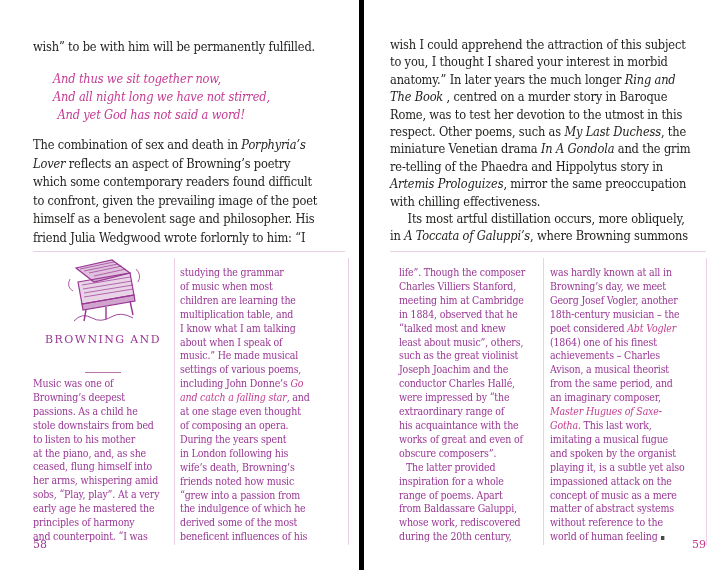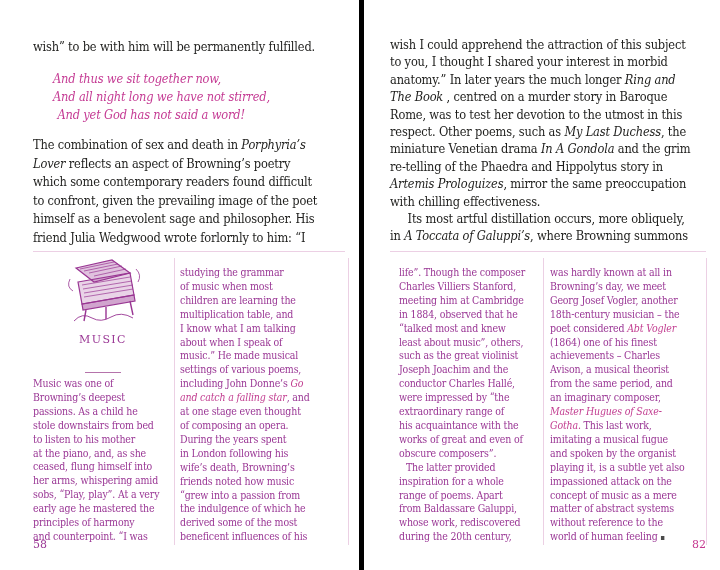--- a/index.html
+++ b/index.html
@@ -64,21 +64,21 @@
         <path d="M22,25 L74,16 L78,38 L26,47 Z" fill="rgba(153,54,147,0.22)"></path>
         <path d="M26,28 L74,20 M27,32 L76,24 M28,36 L77,28 M28,40 L77,32" stroke-width="0.7"></path>
         <path d="M26,47 L78,38 L79,44 L27,53 Z" fill="rgba(153,54,147,0.45)"></path>
         <path d="M30,53 L28,64 M74,44 L77,58 M50,50 L50,62" stroke-width="1.4"></path>
         <path d="M18,64 q8,-9 18,-3 q9,5 19,-1 q10,-6 22,1" stroke-width="0.9"></path>
         <path d="M14,22 q-4,8 3,12 M80,12 q6,6 2,13" stroke-width="0.8"></path>
       </g>
     </svg>
 
     <div class="feat-head">
-      <div>MUSIC</div>
+      <div>BROWNING AND</div>
     </div>
     <div class="feat-head-rule"></div>
 
     <div class="sidecol" style="left:33px;top:377px;">
         <div><span>Music was one of</span></div>
         <div><span>Browning’s deepest</span></div>
         <div><span>passions. As a child he</span></div>
         <div><span>stole downstairs from bed</span></div>
         <div><span>to listen to his mother</span></div>
         <div><span>at the piano, and, as she</span></div>
@@ -179,16 +179,16 @@
         <div><span>impassioned attack on the</span></div>
         <div><span>concept of music as a mere</span></div>
         <div><span>matter of abstract systems</span></div>
         <div><span>without reference to the</span></div>
         <div><span>world of human feeling</span><span class="endsq"></span></div>
       </div>
 
     <div class="vrule vr3"></div>
     <div class="vrule vr4"></div>
 
-    <div class="pagenum pn-right">82</div>
+    <div class="pagenum pn-right">59</div>
   </div>
 
 </div>
 
 </body></html>

